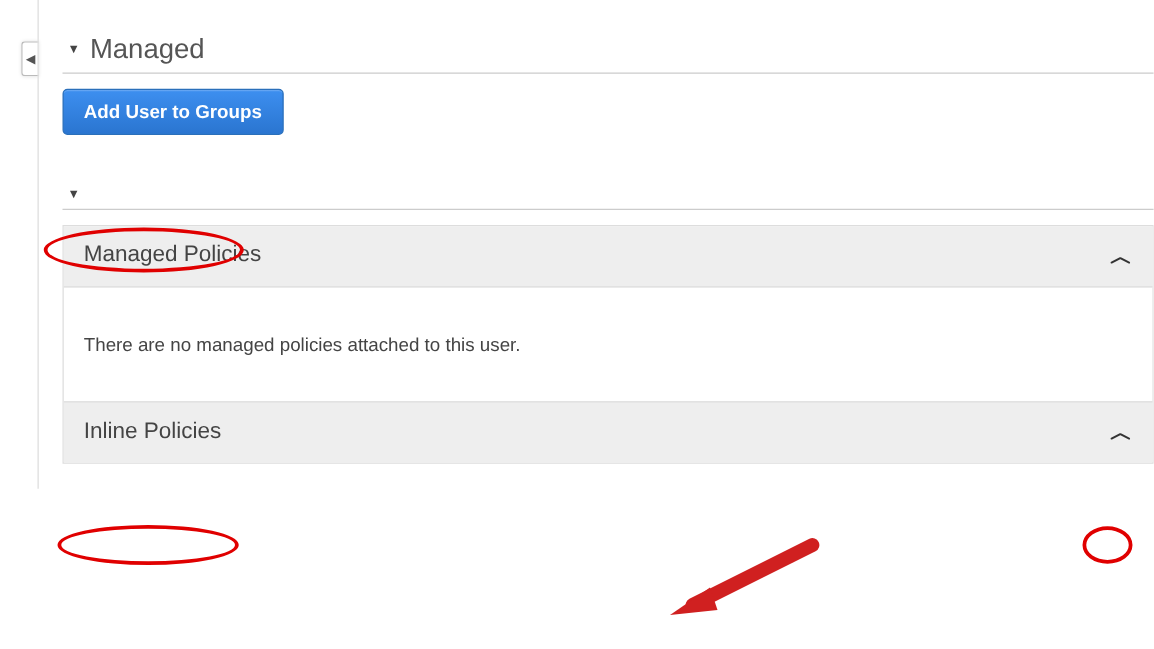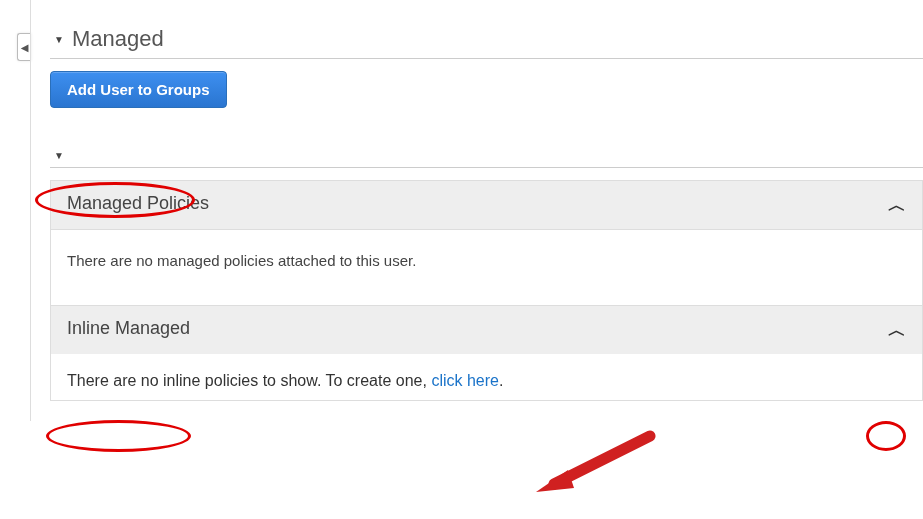--- a/index.html
+++ b/index.html
@@ -28,21 +28,21 @@
     border: 1px solid #2a6fba; color: #fff; font-weight: 700; font-size: 15px;
     padding: 9px 16px; border-radius: 4px; cursor: pointer;
     box-shadow: inset 0 1px 0 rgba(255,255,255,0.2);
   }
 
   .panel { border: 1px solid #ddd; margin-top: 10px; }
   .panel-header {
     background: #eee; display: flex; align-items: flex-start; justify-content: space-between;
     padding: 12px 16px; font-size: 18px; color: #444; border-bottom: 1px solid #ddd;
   }
-  .panel-body { padding: 18px 16px 22px 16px; }
+  .panel-body { padding: 34px 16px 22px 16px; }
 
   .chevron { font-size: 18px; font-weight: bold; color: #333; }
 
   .link { color: #1a73c9; text-decoration: none; cursor: pointer; }
 
   
   .annot { position: absolute; pointer-events: none; }
   .ellipse { border: 3px solid #e00000; border-radius: 50%; }
 </style>
 </head>
@@ -70,26 +70,22 @@
 
     <div class="panel">
       <div class="panel-header">
         <span>Managed Policies</span>
         <span class="chevron">︿</span>
       </div>
       <div class="panel-body">
         <div class="body-text-plain">There are no managed policies attached to this user.</div>
       </div>
       <div class="panel-header" style="border-top:1px solid #ddd;border-bottom:none;">
-        <span>Inline Managed</span>
+        <span>Inline Policies</span>
         <span class="chevron">︿</span>
-      </div>
-      <div class="panel-body" style="padding-bottom:10px;">
-        <span>There are no inline policies to show. To create one, </span>
-        <a class="link">click here</a><span>.</span>
       </div>
     </div>
 
   </div>
 
   <div class="annot ellipse" style="left:35px; top:182px; width:160px; height:36px;"></div>
   <div class="annot ellipse" style="left:46px; top:420px; width:145px; height:32px;"></div>
   <div class="annot ellipse" style="left:866px; top:421px; width:40px; height:30px;"></div>
 
   <svg class="annot" style="left:530px; top:430px; width:130px; height:68px;" viewBox="0 0 130 68">

